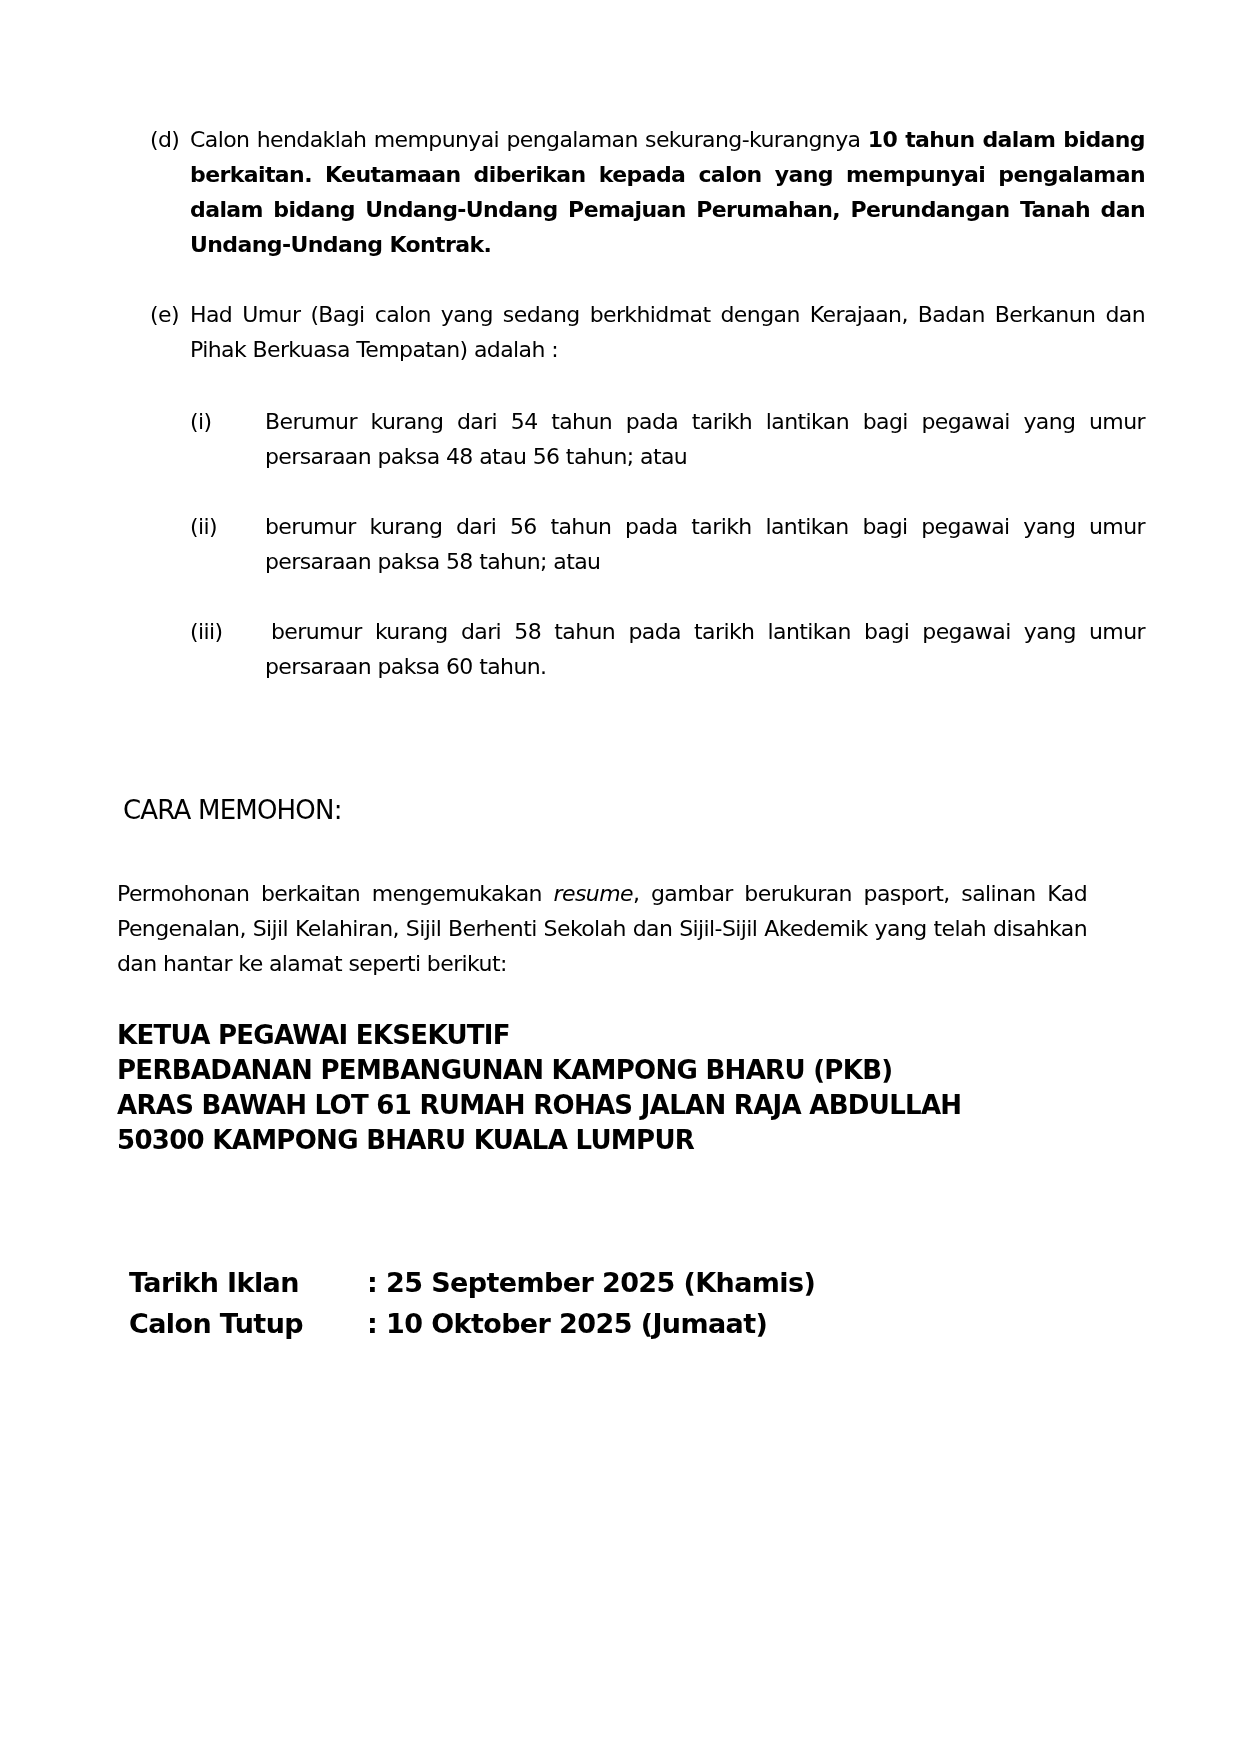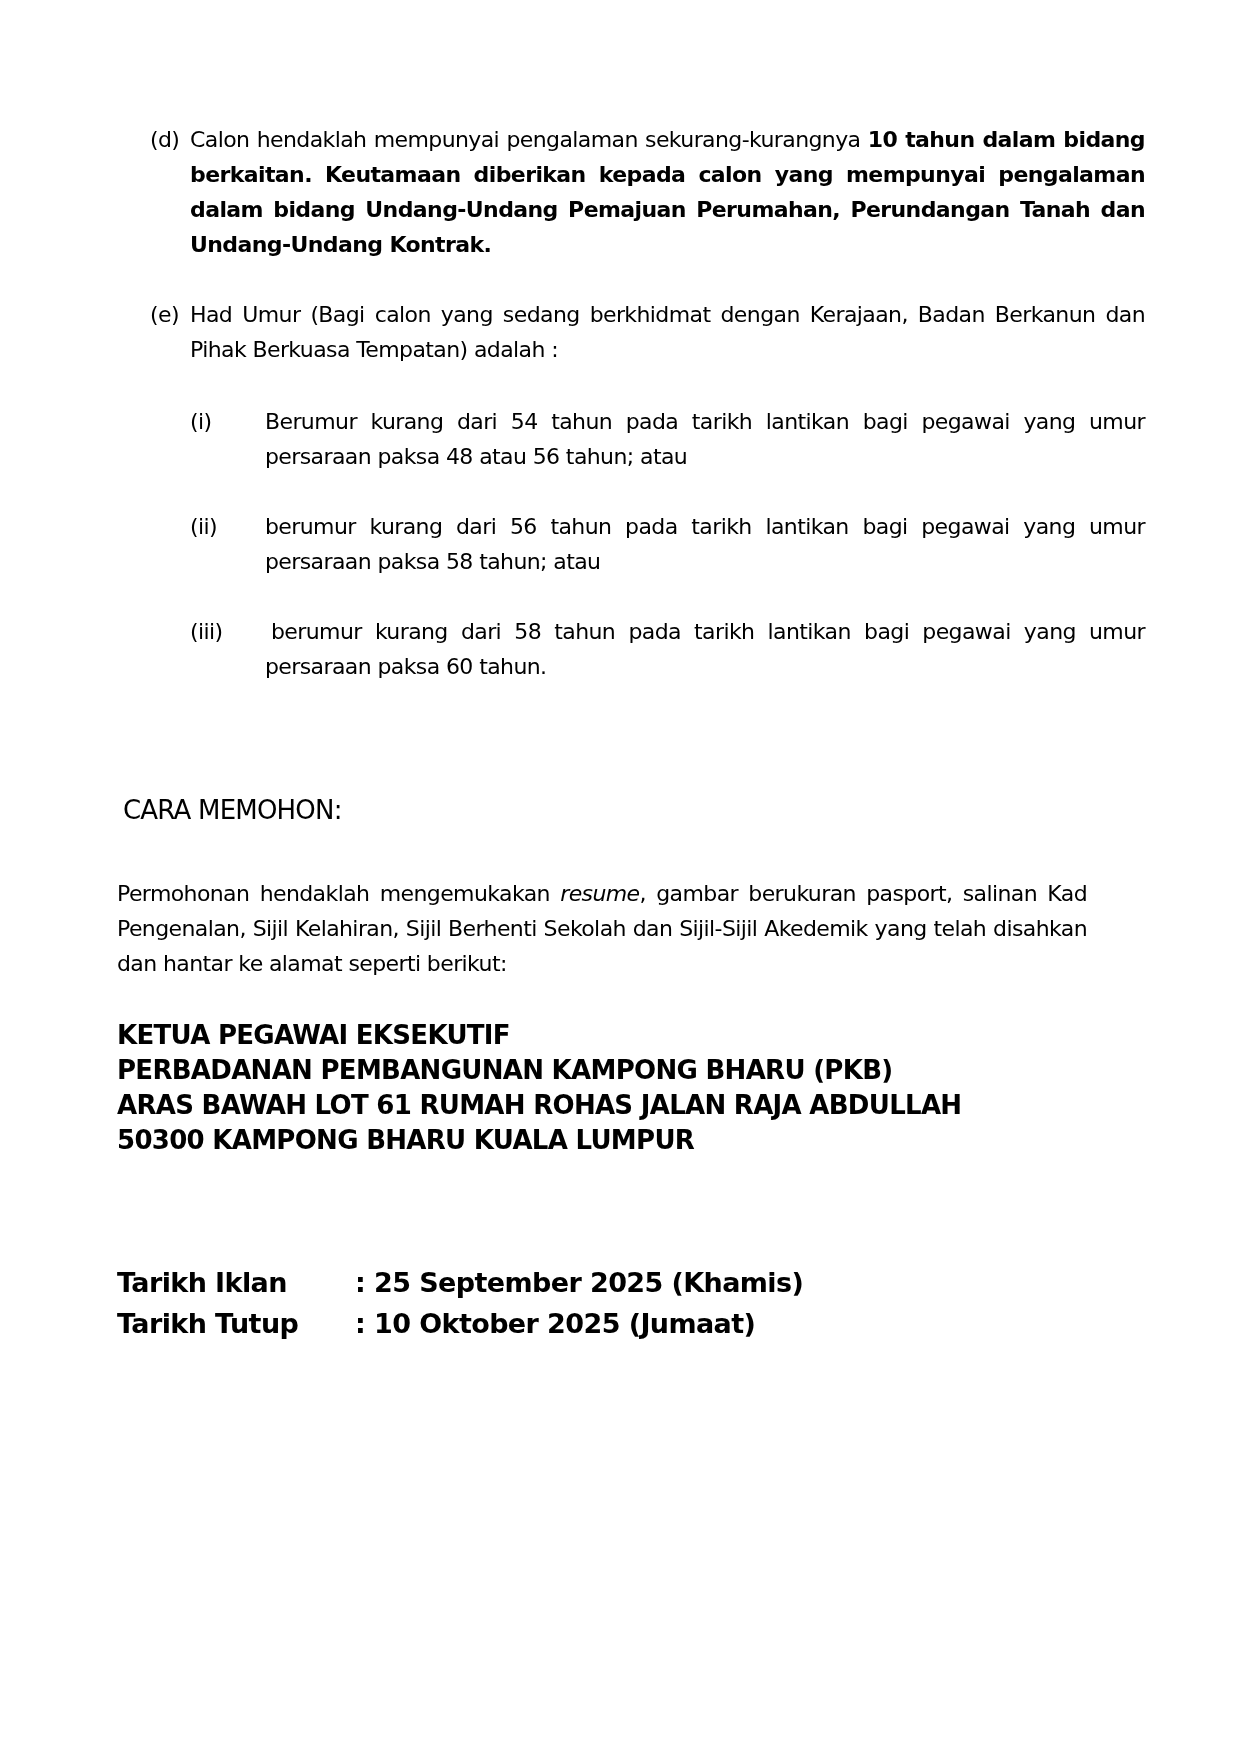--- a/index.html
+++ b/index.html
@@ -98,21 +98,21 @@
 
   .dates {
     position: absolute;
     left: 117px;
     top: 1262px;
     font-size: 27px;
     line-height: 41px;
     font-weight: bold;
     letter-spacing: -0.6px;
   }
-  .date-row { display: block; white-space: nowrap; }
+  .date-row { display: block; white-space: nowrap; margin-left: 12px; }
   .date-label { display: inline-block; width: 238px; }
 </style>
 </head>
 <body>
 
 <div class="page">
 
   <div class="item-d">
     <span class="item-marker">(d)</span>
     <div class="item-body">
@@ -136,32 +136,32 @@
   </div>
 
   <div class="sub-item sub-iii">
     <span class="sub-marker">(iii)</span>
     <div class="sub-text">berumur kurang dari 58 tahun pada tarikh lantikan bagi pegawai yang umur persaraan paksa 60 tahun.</div>
   </div>
 
   <div class="section-title">CARA MEMOHON:</div>
 
   <div class="apply-para">
-    <span>Permohonan hendaklah mengemukakan </span><i>resume</i><span>, gambar berukuran pasport, salinan Kad Pengenalan, Sijil Kelahiran, Sijil Berhenti Sekolah dan Sijil-Sijil Akedemik yang telah disahkan dan hantar ke alamat seperti berikut:</span>
+    <span>Permohonan berkaitan mengemukakan </span><i>resume</i><span>, gambar berukuran pasport, salinan Kad Pengenalan, Sijil Kelahiran, Sijil Berhenti Sekolah dan Sijil-Sijil Akedemik yang telah disahkan dan hantar ke alamat seperti berikut:</span>
   </div>
 
   <div class="address">
     <span class="addr-line">KETUA PEGAWAI EKSEKUTIF</span>
     <span class="addr-line">PERBADANAN PEMBANGUNAN KAMPONG BHARU (PKB)</span>
     <span class="addr-line">ARAS BAWAH LOT 61 RUMAH ROHAS JALAN RAJA ABDULLAH</span>
     <span class="addr-line">50300 KAMPONG BHARU KUALA LUMPUR</span>
   </div>
 
   <div class="dates">
     <span class="date-row">
       <span class="date-label">Tarikh Iklan</span><span>: 25 September 2025 (Khamis)</span>
     </span>
     <span class="date-row">
-      <span class="date-label">Tarikh Tutup</span><span>: 10 Oktober 2025 (Jumaat)</span>
+      <span class="date-label">Calon Tutup</span><span>: 10 Oktober 2025 (Jumaat)</span>
     </span>
   </div>
 
 </div>
 
 </body></html>

